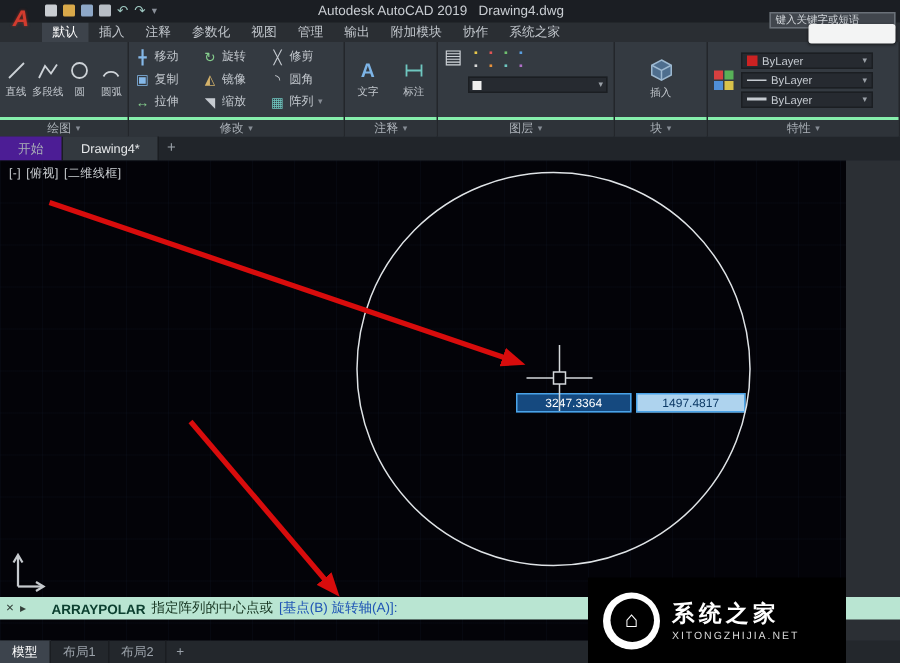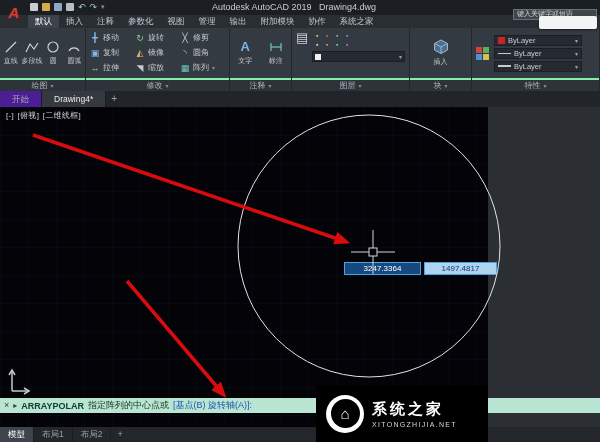--- a/index.html
+++ b/index.html
@@ -72,42 +72,42 @@
   .line-thick { width:13px; height:2px; background:#c6cbd1; }
 
   
   .file-tabs { height:16px; background:#21252a; display:flex; align-items:stretch; }
   .ftab { padding:0 12px; font-size:8.5px; line-height:16px; color:#a9afb6; background:#4c1d95;
     border-right:1px solid #1a1d21; }
   .ftab.active { background:#33393f; color:#e8eaec; }
   .ftab-add { width:16px; text-align:center; font-size:10px; line-height:16px; color:#9ba2aa; }
 
   
-  .canvas { position:absolute; left:0; top:107px; width:488px; height:335px; background:#030308;
+  .canvas { position:absolute; left:0; top:107px; width:564px; height:335px; background:#030308;
     background-image:linear-gradient(rgba(35,55,85,.10) 1px, transparent 1px),
                      linear-gradient(90deg, rgba(35,55,85,.10) 1px, transparent 1px);
     background-size:28px 28px;padding-left:24px; }
   .vp-controls { position:absolute; left:6px; top:3px; font-size:8px; color:#ced2d6; z-index:4; letter-spacing:.3px; }
   .vp-controls span { margin-right:1px; }
   .overlay-svg { position:absolute; left:0; top:0; z-index:15; pointer-events:none; }
 
   .dyn-x { position:absolute; left:344px; top:155px; width:77px; height:13px; background:#15497f;
     border:1px solid #4aa3e8; color:#ffffff; font-size:8px; line-height:11px; text-align:center; z-index:6; }
   .dyn-y { position:absolute; left:424px; top:155px; width:73px; height:13px; background:#aed3ee;
     border:1px solid #4aa3e8; color:#0d3a66; font-size:8px; line-height:11px; text-align:center; z-index:6; }
 
   .cmd-history { position:absolute; left:27px; top:254px; z-index:5; }
   .hline { font-size:8px; line-height:10.5px; color:#b8bcc0; background:rgba(18,18,18,.72);
     padding:0 3px; width:fit-content; white-space:pre; }
 
   .cmd-bar { position:absolute; left:0; top:291px; width:600px; height:15px; background:#b9e5d2;
     display:flex; align-items:center; gap:4px; padding:0 4px; z-index:8; }
   .cmd-close { font-size:9px; color:#33403a; line-height:15px; }
   .cmd-marker { font-size:8px; color:#33403a; }
-  .cmd-name { font-size:9px; font-weight:bold; color:#0c4030; }
+  .cmd-name { font-size:9px; font-weight:bold; color:#0c4030;margin-left:13px; }
   .cmd-text { font-size:9px; color:#14331f; }
   .cmd-opts { font-size:9px; color:#1f55b5; }
 
   .status-bar { position:absolute; left:0; top:320px; width:600px; height:15px; background:#23272c;
     display:flex; align-items:stretch; z-index:9; }
   .stab { padding:0 8px; font-size:8.5px; line-height:15px; color:#9ba2aa; border-right:1px solid #1a1d21; }
   .stab.active { background:#3d444d; color:#ffffff; }
   .stab-add { padding:0 6px; font-size:9px; line-height:15px; color:#9ba2aa; }
 
   .watermark { position:absolute; right:0; top:278px; width:172px; height:57px; background:#000000;

